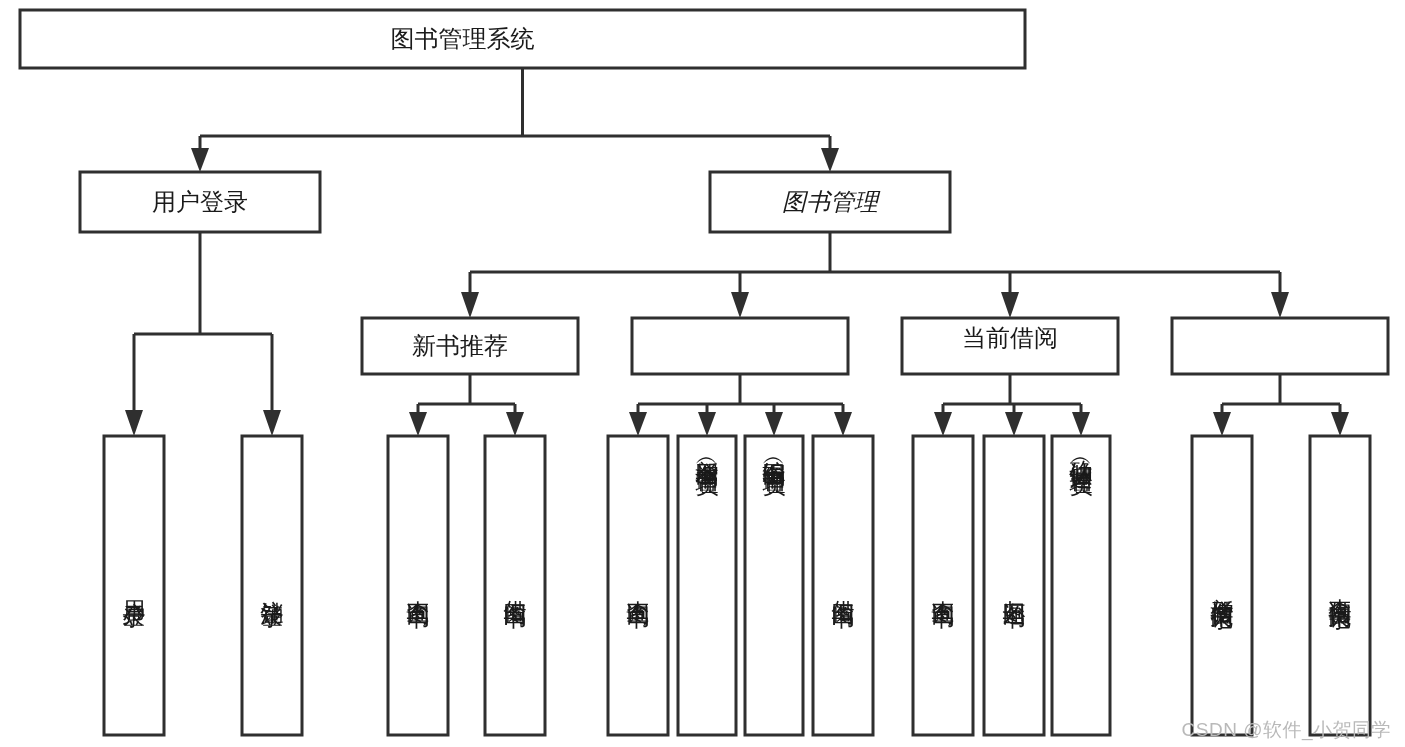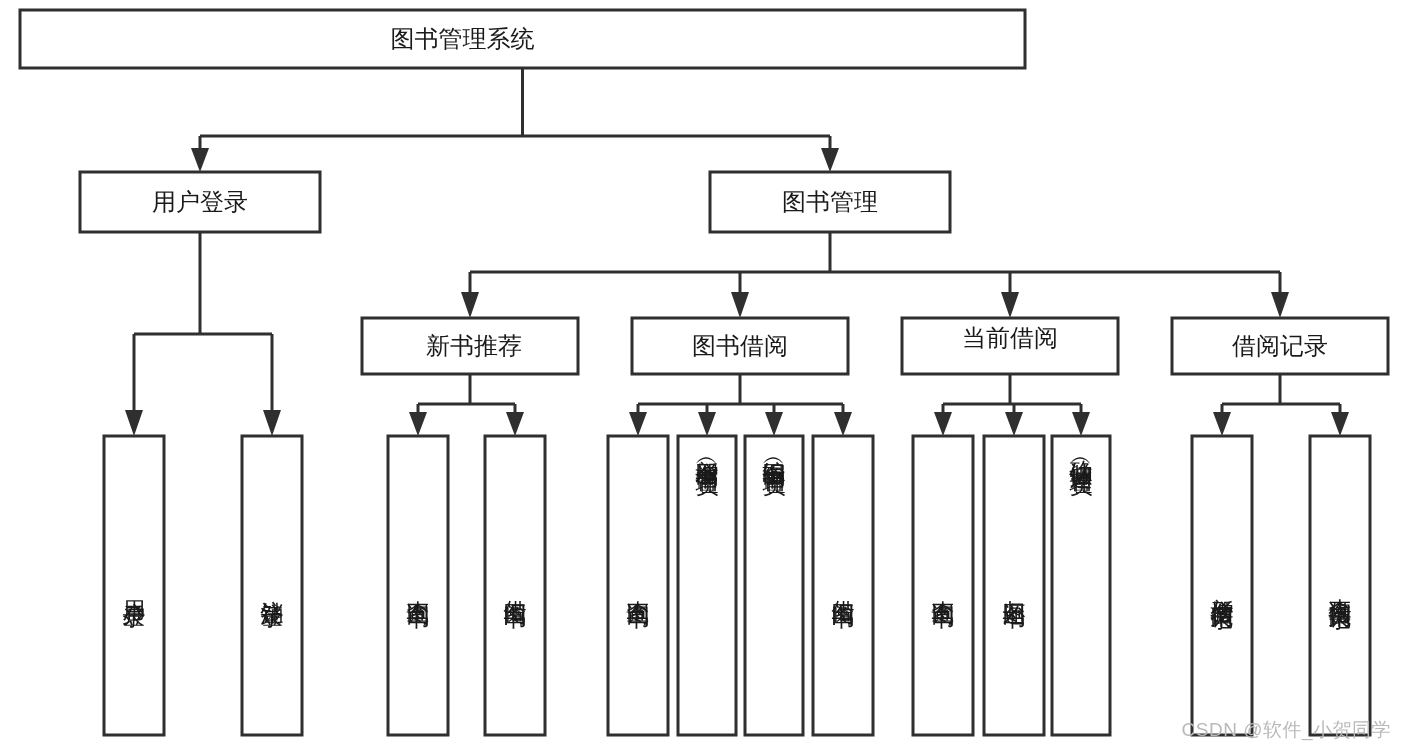--- a/index.html
+++ b/index.html
@@ -179,26 +179,24 @@
       <rect class="node-rect" x="984" y="436" width="60" height="299"></rect>
       <rect class="node-rect" x="1052" y="436" width="58" height="299"></rect>
       <rect class="node-rect" x="1192" y="436" width="60" height="299"></rect>
       <rect class="node-rect" x="1310" y="436" width="60" height="299"></rect>
     </g>
   </svg>
 
   <div class="horiz-label-box" style="left:20px; top:10px; width:885px; height:58px;">图书管理系统</div>
 
   <div class="horiz-label-box" style="left:80px; top:172px; width:240px; height:60px;">用户登录</div>
-  <div class="horiz-label-box" style="left:710px; top:172px; width:240px; height:60px;">图书管理</div>
-
-  <div class="horiz-label-box" style="left:356px; top:318px; width:236px; height:56px;">新书推荐</div>
-  <div class="horiz-label-box" style="left:632px; top:318px; width:216px; height:56px;">图书借阅</div>
+  <div class="horiz-label-box" style="left:710px; top:172px; width:240px; height:60px;font-style:italic;">图书管理</div>
+
+  <div class="horiz-label-box" style="left:342px; top:318px; width:236px; height:56px;">新书推荐</div>
   <div class="horiz-label-box" style="left:902px; top:318px; width:216px; height:40px;">当前借阅</div>
-  <div class="horiz-label-box" style="left:1172px; top:318px; width:216px; height:56px;">借阅记录</div>
 
   <div class="vert-label-box" style="left:104px; top:436px; width:60px; height:299px;">用户登录</div>
   <div class="vert-label-box" style="left:242px; top:436px; width:60px; height:299px;">注销登录</div>
   <div class="vert-label-box" style="left:388px; top:436px; width:60px; height:299px;">查询图书</div>
   <div class="vert-label-box" style="left:485px; top:436px; width:60px; height:299px;">借阅图书</div>
   <div class="vert-label-box" style="left:608px; top:436px; width:60px; height:299px;">查询图书</div>
   <div class="vert-label-box top-aligned" style="left:678px; top:436px; width:58px; height:299px;">新增图书（管理员）</div>
   <div class="vert-label-box top-aligned" style="left:745px; top:436px; width:58px; height:299px;">编辑图书（管理员）</div>
   <div class="vert-label-box" style="left:813px; top:436px; width:60px; height:299px;">借阅图书</div>
   <div class="vert-label-box" style="left:913px; top:436px; width:60px; height:299px;">查询图书</div>

